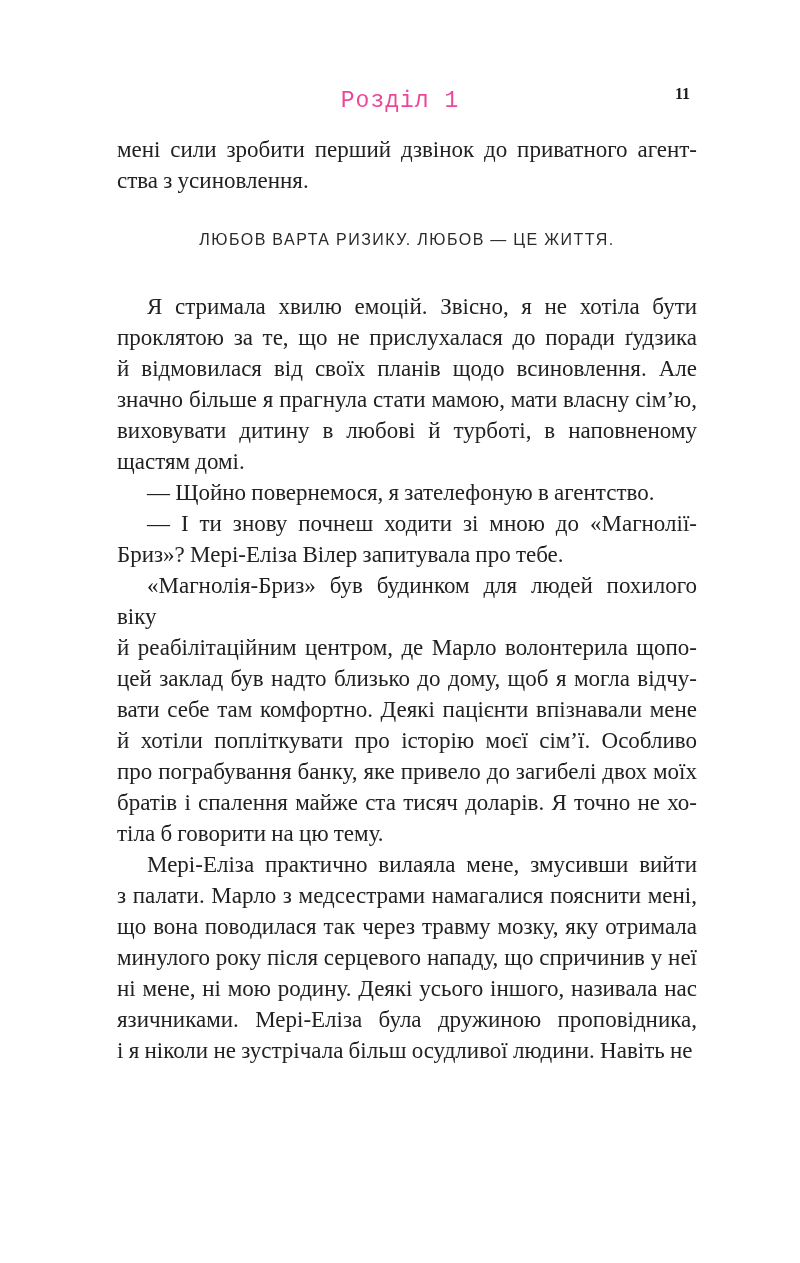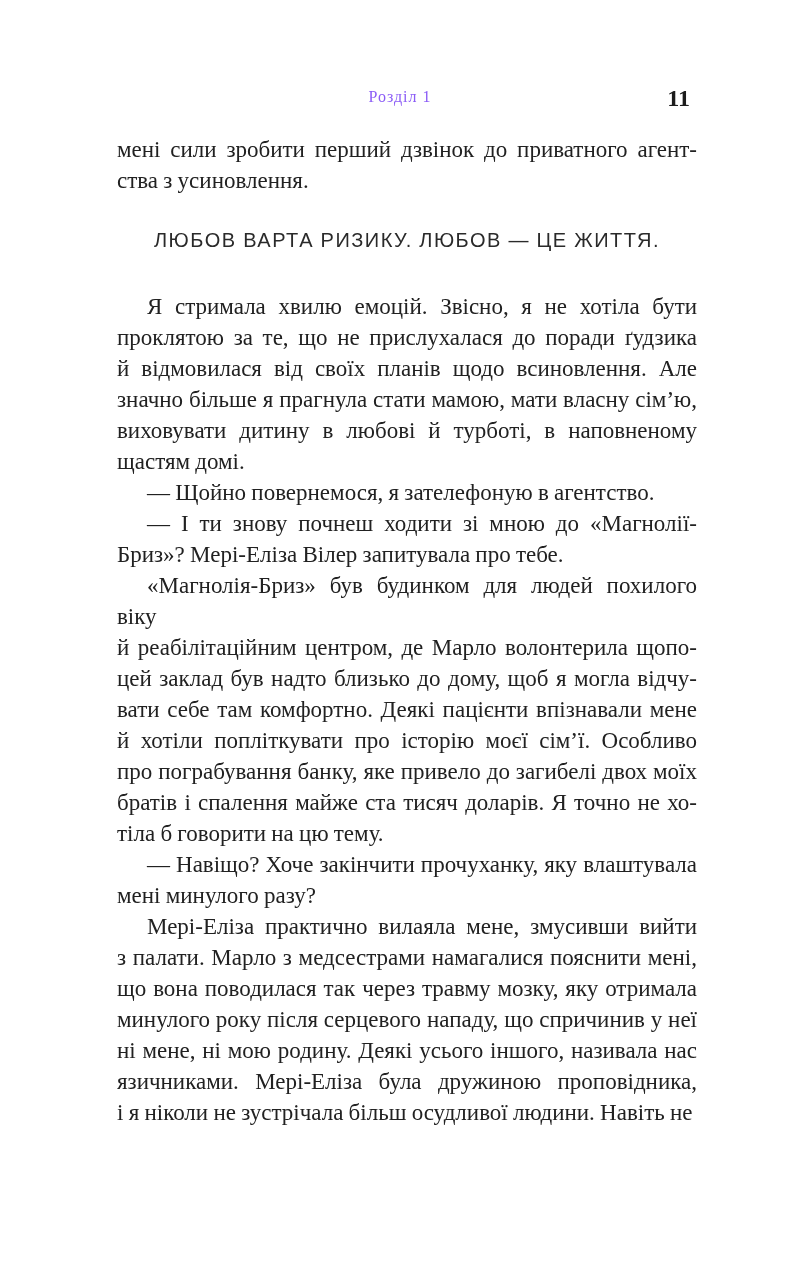--- a/index.html
+++ b/index.html
@@ -22,32 +22,32 @@
     top: 88px;
     left: 0;
     width: 100%;
     height: 26px;
   }
   .chapter-title {
     position: absolute;
     left: 0;
     right: 0;
     text-align: center;
-    font-family: Liberation Serif, serif;
-    font-size: 16px;
+    font-family: Liberation Mono, monospace;
+    font-size: 23px;
     letter-spacing: 1px;
-    color: #8b5cf6;
+    color: #ec4899;
   }
   .page-number {
     position: absolute;
     right: 0;
     top: -3px;
     font-family: "Liberation Serif", serif;
     font-weight: bold;
-    font-size: 24px;
+    font-size: 16px;
     color: #1c1c1c;
   }
   .page-body {
     position: absolute;
     top: 134px;
     left: 7px;
     width: 100%;
     font-family: "Liberation Serif", serif;
     font-size: 23px;
     color: #212121;
@@ -64,21 +64,21 @@
     text-align-last: left;
   }
   .block.indent .line.first {
     text-indent: 30px;
   }
   .block.heading {
     margin: 31px 0 38px 0;
   }
   .block.heading .line {
     font-family: "Liberation Sans", sans-serif;
-    font-size: 20px;
+    font-size: 16px;
     letter-spacing: 1.5px;
     color: #2a2a2a;
     text-align: center;
     text-align-last: center;
     line-height: 26px;
   }
 </style>
 </head>
 <body>
 
@@ -114,24 +114,20 @@
         <div class="line first">«Магнолія-Бриз» був будинком для людей похилого віку</div>
         <div class="line">й реабілітаційним центром, де Марло волонтерила щопо-</div>
         <div class="line">цей заклад був надто близько до дому, щоб я могла відчу-</div>
         <div class="line">вати себе там комфортно. Деякі пацієнти впізнавали мене</div>
         <div class="line">й хотіли попліткувати про історію моєї сім’ї. Особливо</div>
         <div class="line">про пограбування банку, яке привело до загибелі двох моїх</div>
         <div class="line">братів і спалення майже ста тисяч доларів. Я точно не хо-</div>
         <div class="line last">тіла б говорити на цю тему.</div>
       </div>
       <div class="block para indent">
-        <div class="line first">— Навіщо? Хоче закінчити прочуханку, яку влаштувала</div>
-        <div class="line last">мені минулого разу?</div>
-      </div>
-      <div class="block para indent">
         <div class="line first">Мері-Еліза практично вилаяла мене, змусивши вийти</div>
         <div class="line">з палати. Марло з медсестрами намагалися пояснити мені,</div>
         <div class="line">що вона поводилася так через травму мозку, яку отримала</div>
         <div class="line">минулого року після серцевого нападу, що спричинив у неї</div>
         <div class="line">ні мене, ні мою родину. Деякі усього іншого, називала нас</div>
         <div class="line">язичниками. Мері-Еліза була дружиною проповідника,</div>
         <div class="line last">і я ніколи не зустрічала більш осудливої людини. Навіть не</div>
       </div>
     </div>
 </div>

